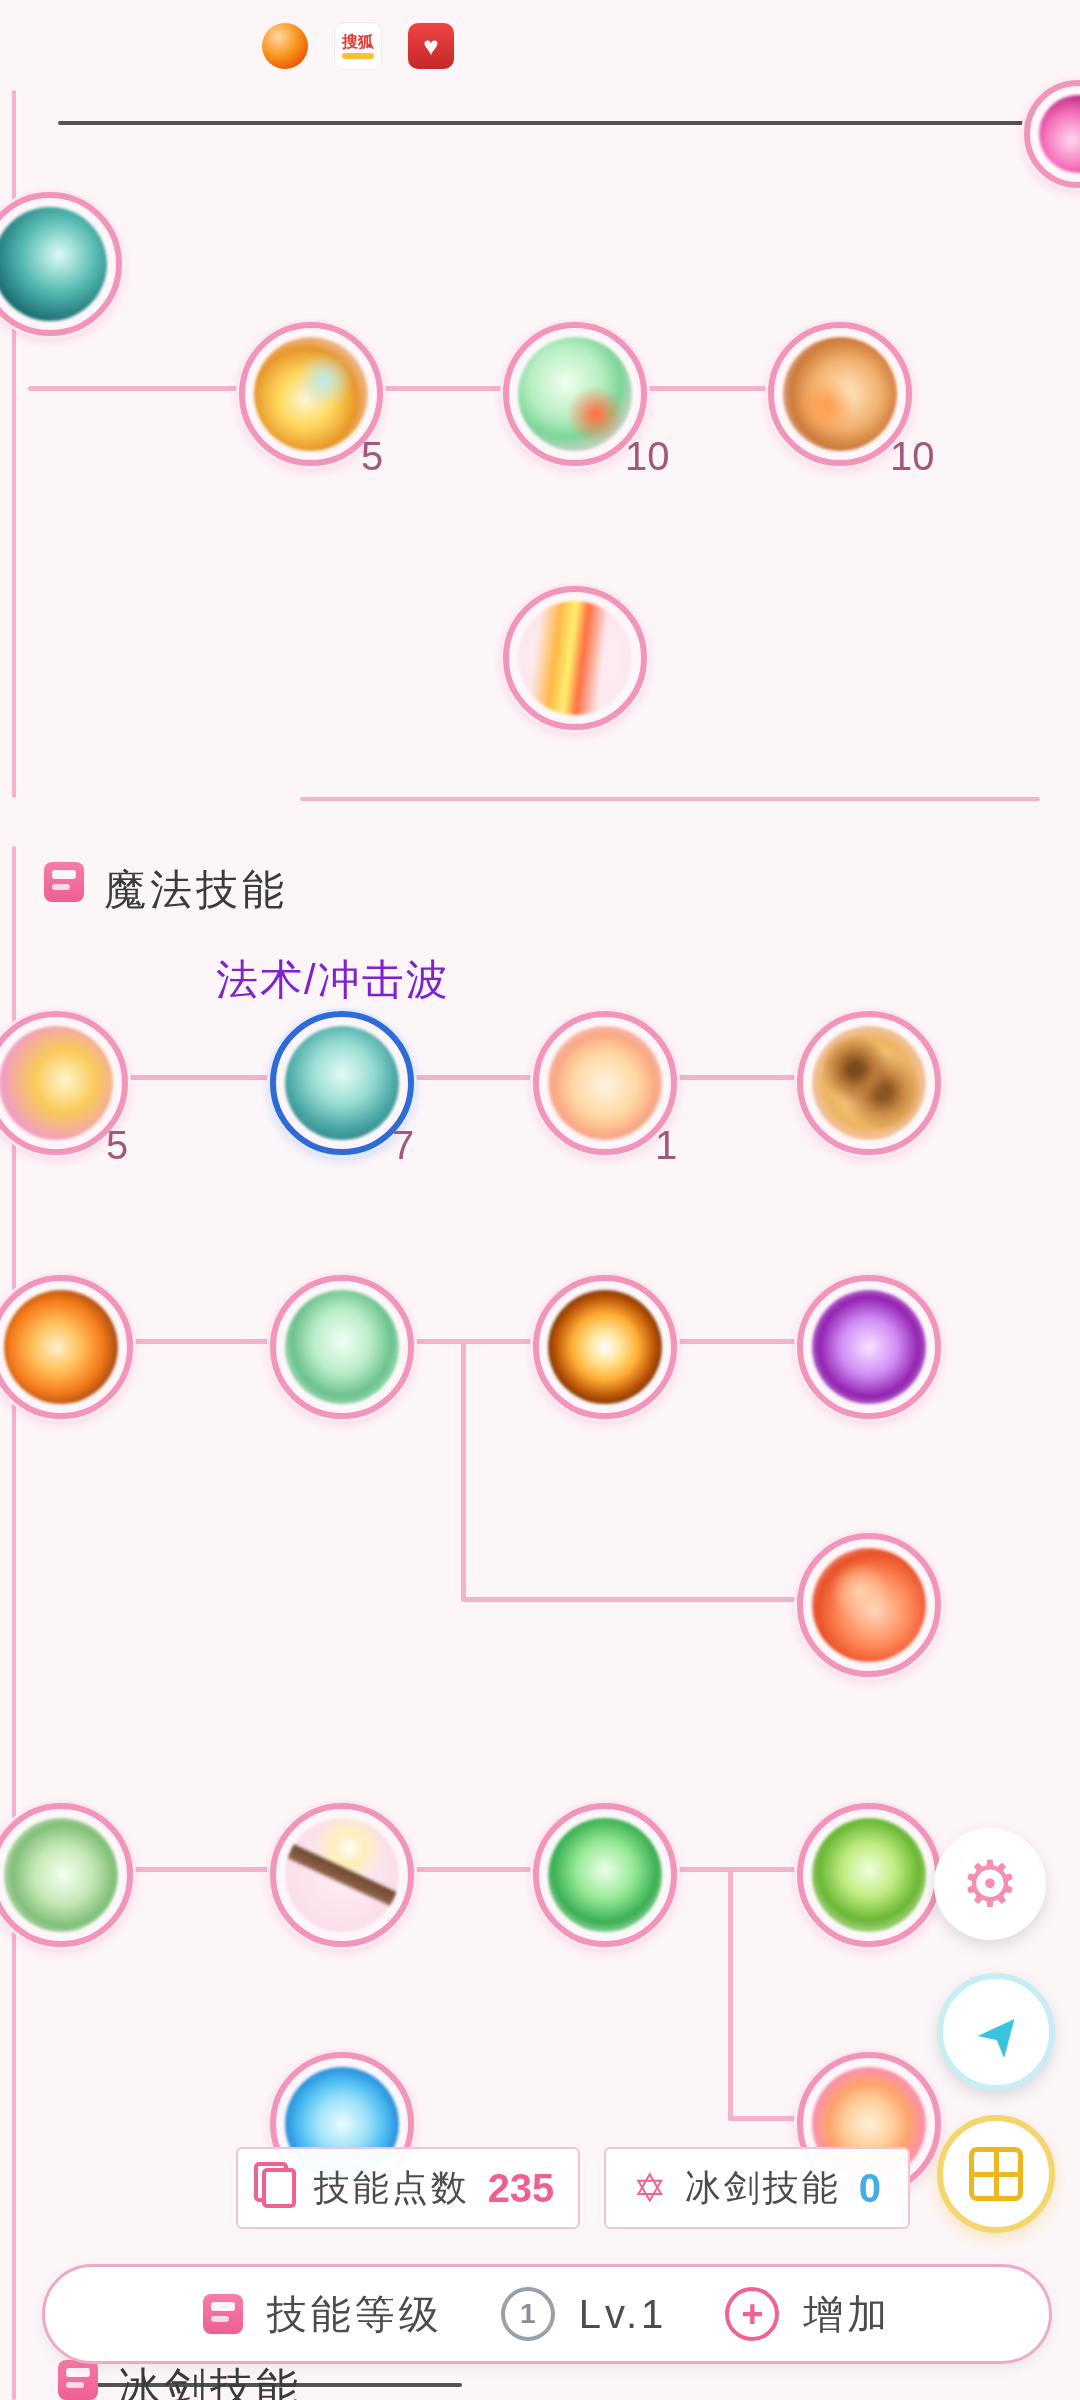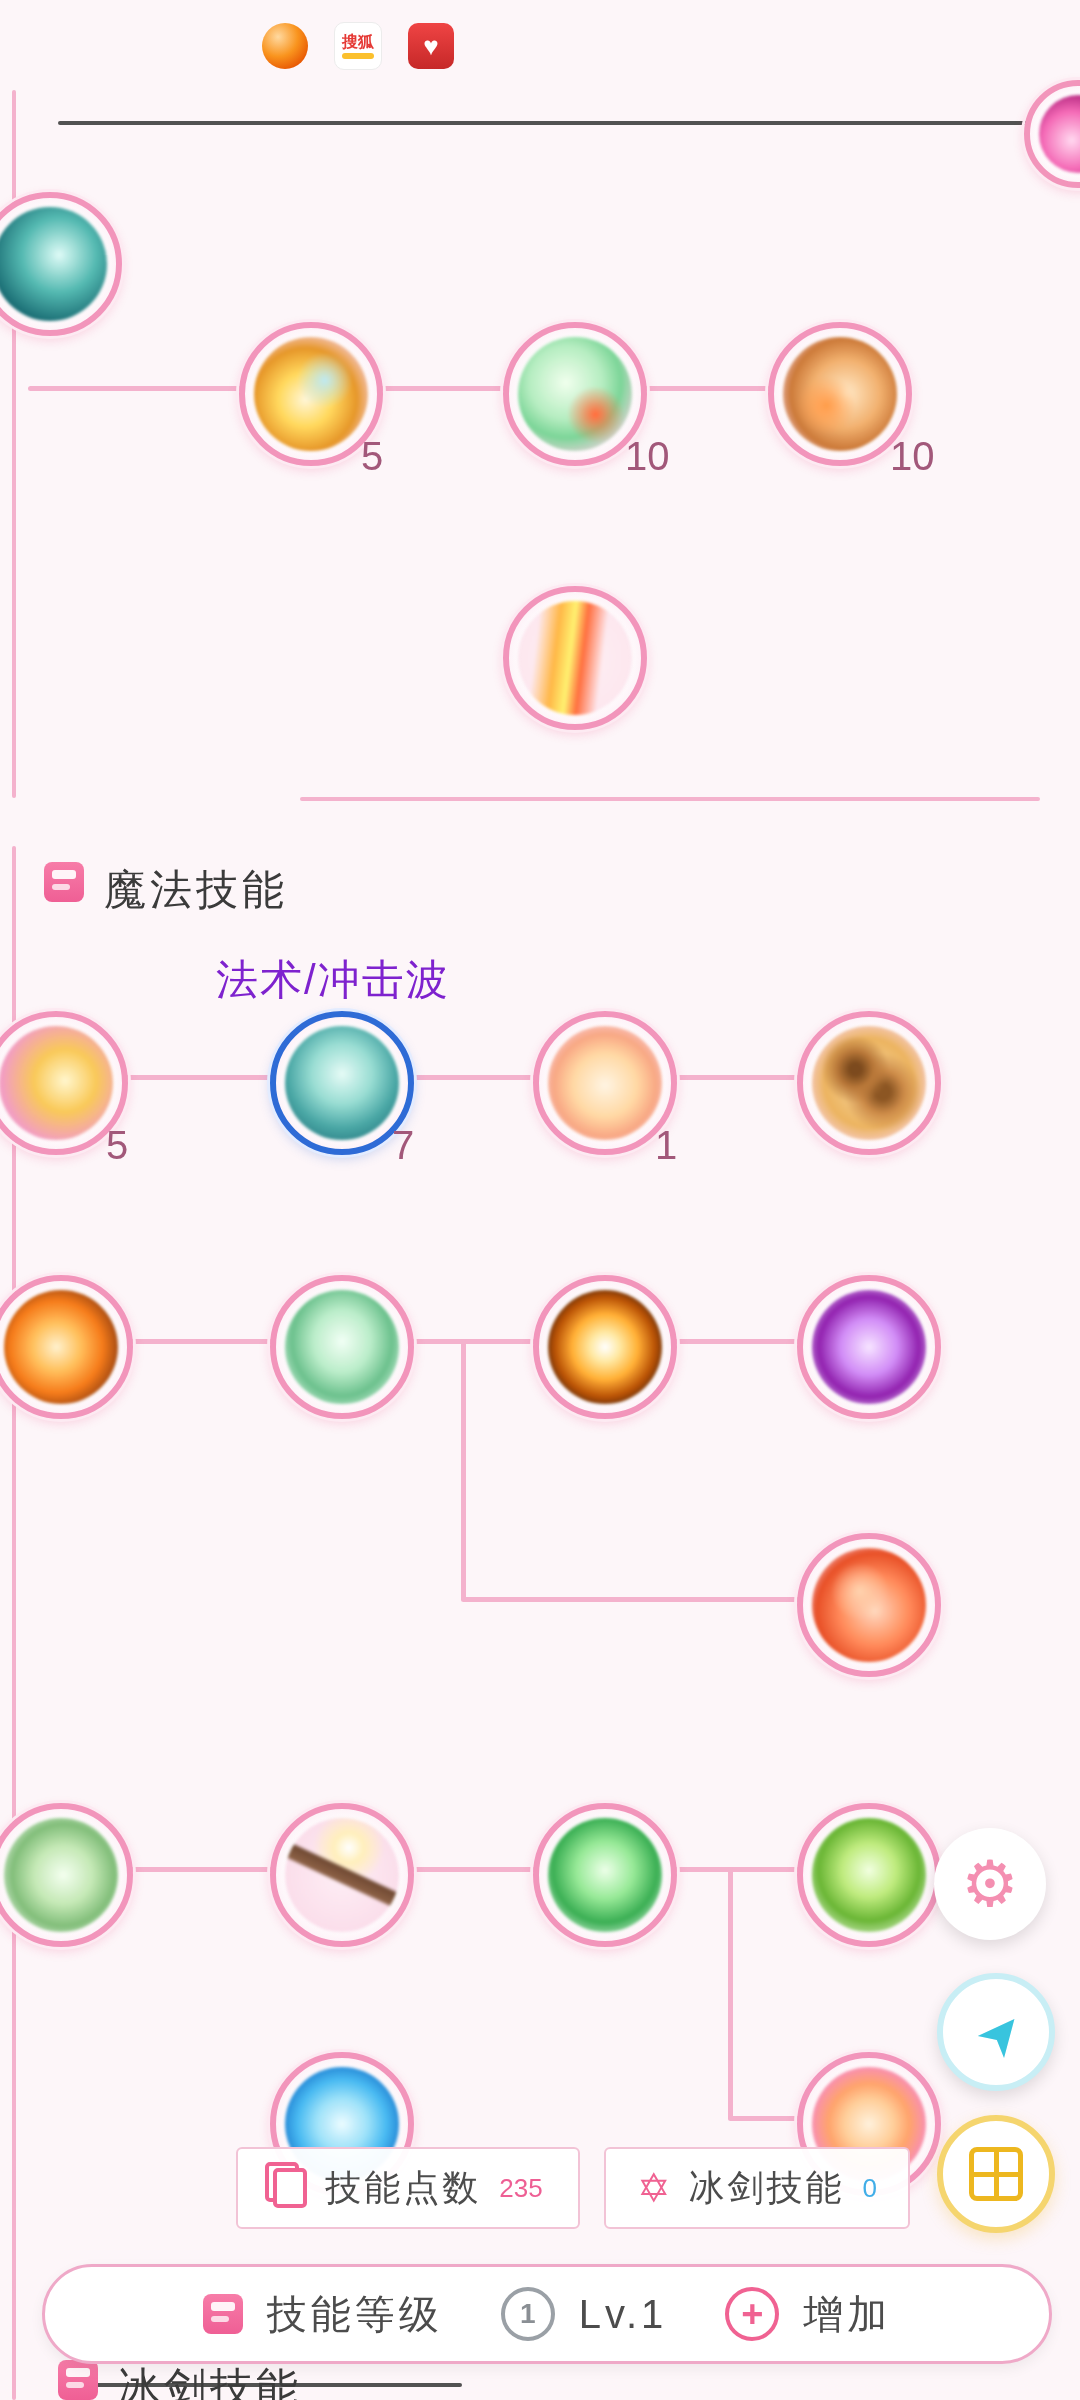--- a/index.html
+++ b/index.html
@@ -41,21 +41,21 @@
   .fab .plane-glyph{font-size:54px;color:#38c4de;transform:rotate(-50deg) translate(2px,4px);line-height:1;}
   .fab.grid{border:6px solid #f5d56e;width:106px;height:106px;box-shadow:0 6px 16px rgba(240,180,41,.25);}
   .grid-icon{width:44px;height:44px;border:5px solid #edb71f;border-radius:8px;
     background:linear-gradient(#edb71f,#edb71f) center/5px 100% no-repeat,
                linear-gradient(#edb71f,#edb71f) center/100% 5px no-repeat;}
   
   .stat-box{position:absolute;top:2147px;height:78px;background:rgba(255,255,255,.96);
     border:2px solid #f2c3d6;border-radius:6px;z-index:10;
     display:flex;align-items:center;justify-content:center;gap:18px;}
   .stat-label{font-size:36px;color:#4c4c4c;font-weight:500;letter-spacing:3px;}
-  .stat-value{font-size:26px;font-weight:400;}
+  .stat-value{font-size:40px;font-weight:700;}
   .stat-value.pink{color:#ee5f94;}
   .stat-value.blue{color:#41aee8;}
   .page-icon{width:26px;height:32px;border:4px solid #f06292;border-radius:5px;background:#fff;position:relative;flex:none;}
   .page-icon::before{content:"";position:absolute;left:-12px;top:-10px;width:26px;height:32px;border:4px solid #f06292;border-radius:5px;background:#fff;z-index:-1;}
   .star-icon{font-size:40px;color:#f06292;line-height:1;}
   
   .footer-pill{position:absolute;left:42px;top:2264px;width:1004px;height:94px;background:#fff;
     border:3px solid #efa9c8;border-radius:50px;z-index:14;
     display:flex;align-items:center;justify-content:center;gap:24px;
     box-shadow:0 5px 14px rgba(0,0,0,.06);}

